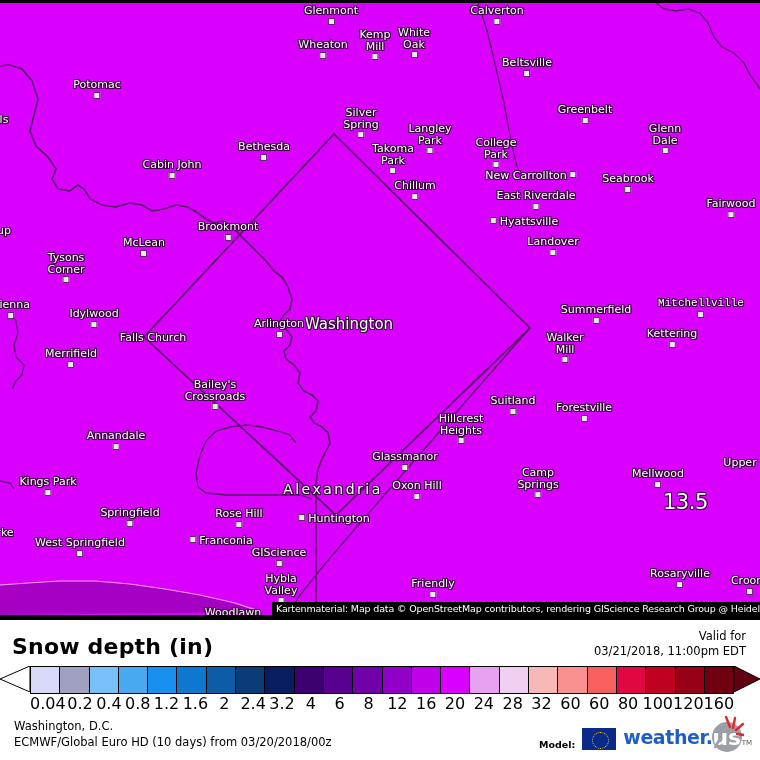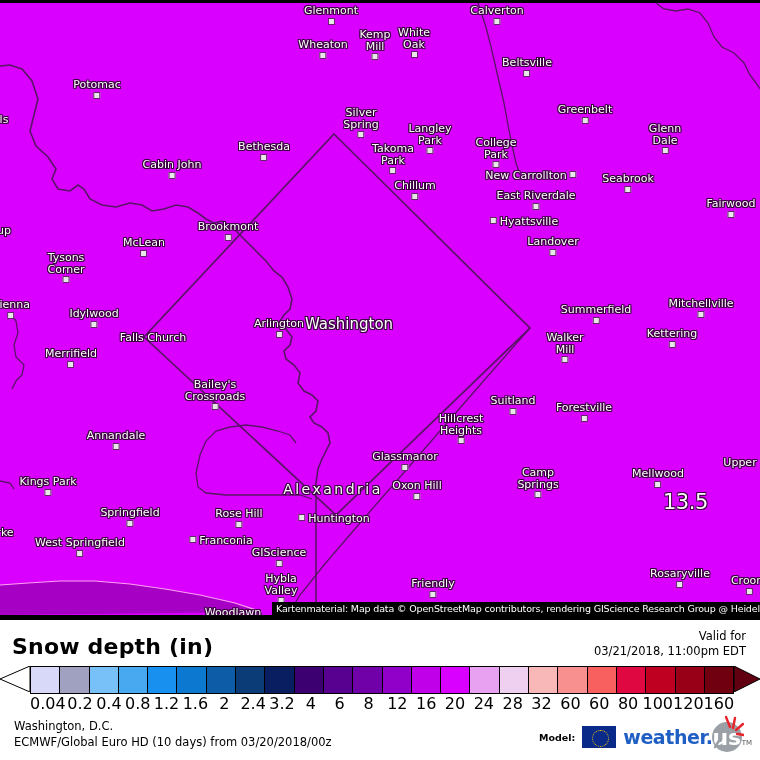--- a/index.html
+++ b/index.html
@@ -48,21 +48,21 @@
   #cap-right{width:26px;position:relative;}
   #swatches{flex:1 1 auto;display:flex;height:26px;border-top:1px solid #000;border-bottom:1px solid #000;}
   .sw{flex:1 1 0;border-right:1px solid #000;}
   .sw:first-child{border-left:1px solid #000;}
   #ticks{position:absolute;left:30px;top:28px;width:704px;display:flex;}
   .tk{flex:1 1 0;text-align:center;font-size:16px;color:#000;
       font-family:"DejaVu Sans","Liberation Sans",sans-serif;}
 
   #foot-left{position:absolute;left:14px;top:98px;color:#000;font-size:11.5px;line-height:16px;
              font-family:"DejaVu Sans","Liberation Sans",sans-serif;}
-  #brand{position:absolute;right:8px;top:104px;display:flex;align-items:center;gap:7px;}
+  #brand{position:absolute;right:8px;top:104px;display:flex;align-items:flex-end;gap:7px;}
   #brand-label{font-size:9.5px;color:#000;font-weight:bold;font-family:"DejaVu Sans","Liberation Sans",sans-serif;}
   #eu-flag{width:34px;height:22px;background:#0a2a8a;position:relative;}
   #eu-flag .stars{position:absolute;left:50%;top:50%;width:15px;height:15px;margin:-7.5px 0 0 -7.5px;
                   border:1.5px dotted #ffcc00;border-radius:50%;}
   #wordmark{position:relative;display:flex;align-items:center;height:26px;}
   #wm-blue{font-size:19px;font-weight:bold;color:#1f5fc4;letter-spacing:-0.4px;
            font-family:"DejaVu Sans","Liberation Sans",sans-serif;}
   #wm-circle{position:relative;width:30px;height:30px;border-radius:50%;background:#9aa0a6;
              display:flex;align-items:center;justify-content:center;margin-left:-1px;}
   #wm-us{font-size:22px;font-weight:bold;color:#fff;letter-spacing:-0.3px;
@@ -130,21 +130,21 @@
           <div class="city" style="left: 415px; top: 177px;"><span>Chillum</span><span class="dot"></span></div>
           <div class="city" style="left: 628px; top: 170px;"><span>Seabrook</span><span class="dot"></span></div>
           <div class="city" style="left: 536px; top: 187px;"><span>East Riverdale</span><span class="dot"></span></div>
           <div class="city" style="left: 731px; top: 195px;"><span>Fairwood</span><span class="dot"></span></div>
           <div class="city leftdot" style="left: 524px; top: 213px;"><span class="dot"></span><span>Hyattsville</span></div>
           <div class="city" style="left: 228px; top: 218px;"><span>Brookmont</span><span class="dot"></span></div>
           <div class="city" style="left: 144px; top: 234px;"><span>McLean</span><span class="dot"></span></div>
           <div class="city" style="left: 553px; top: 233px;"><span>Landover</span><span class="dot"></span></div>
           <div class="city" style="left: 66px; top: 249px;"><span>Tysons<br>Corner</span><span class="dot"></span></div>
           <div class="city" style="left: 596px; top: 301px;"><span>Summerfield</span><span class="dot"></span></div>
-          <div class="city" style="left: 701px; top: 295px;"><span>Mitchellville</span><span class="dot"></span></div>
+          <div class="city" style="left: 701px; top: 295px; font-family: Liberation Mono, monospace;"><span>Mitchellville</span><span class="dot"></span></div>
           <div class="city" style="left: 11px; top: 296px;"><span>Vienna</span><span class="dot"></span></div>
           <div class="city" style="left: 94px; top: 305px;"><span>Idylwood</span><span class="dot"></span></div>
           <div class="city nodot big" style="left: 349px; top: 313px;"><span>Washington</span></div>
           <div class="city" style="left: 279px; top: 315px;"><span>Arlington</span><span class="dot"></span></div>
           <div class="city nodot" style="left: 153px; top: 329px;"><span>Falls Church</span></div>
           <div class="city" style="left: 672px; top: 325px;"><span>Kettering</span><span class="dot"></span></div>
           <div class="city" style="left: 565px; top: 329px;"><span>Walker<br>Mill</span><span class="dot"></span></div>
           <div class="city" style="left: 71px; top: 345px;"><span>Merrifield</span><span class="dot"></span></div>
           <div class="city" style="left: 215px; top: 376px;"><span>Bailey's<br>Crossroads</span><span class="dot"></span></div>
           <div class="city" style="left: 513px; top: 392px;"><span>Suitland</span><span class="dot"></span></div>

